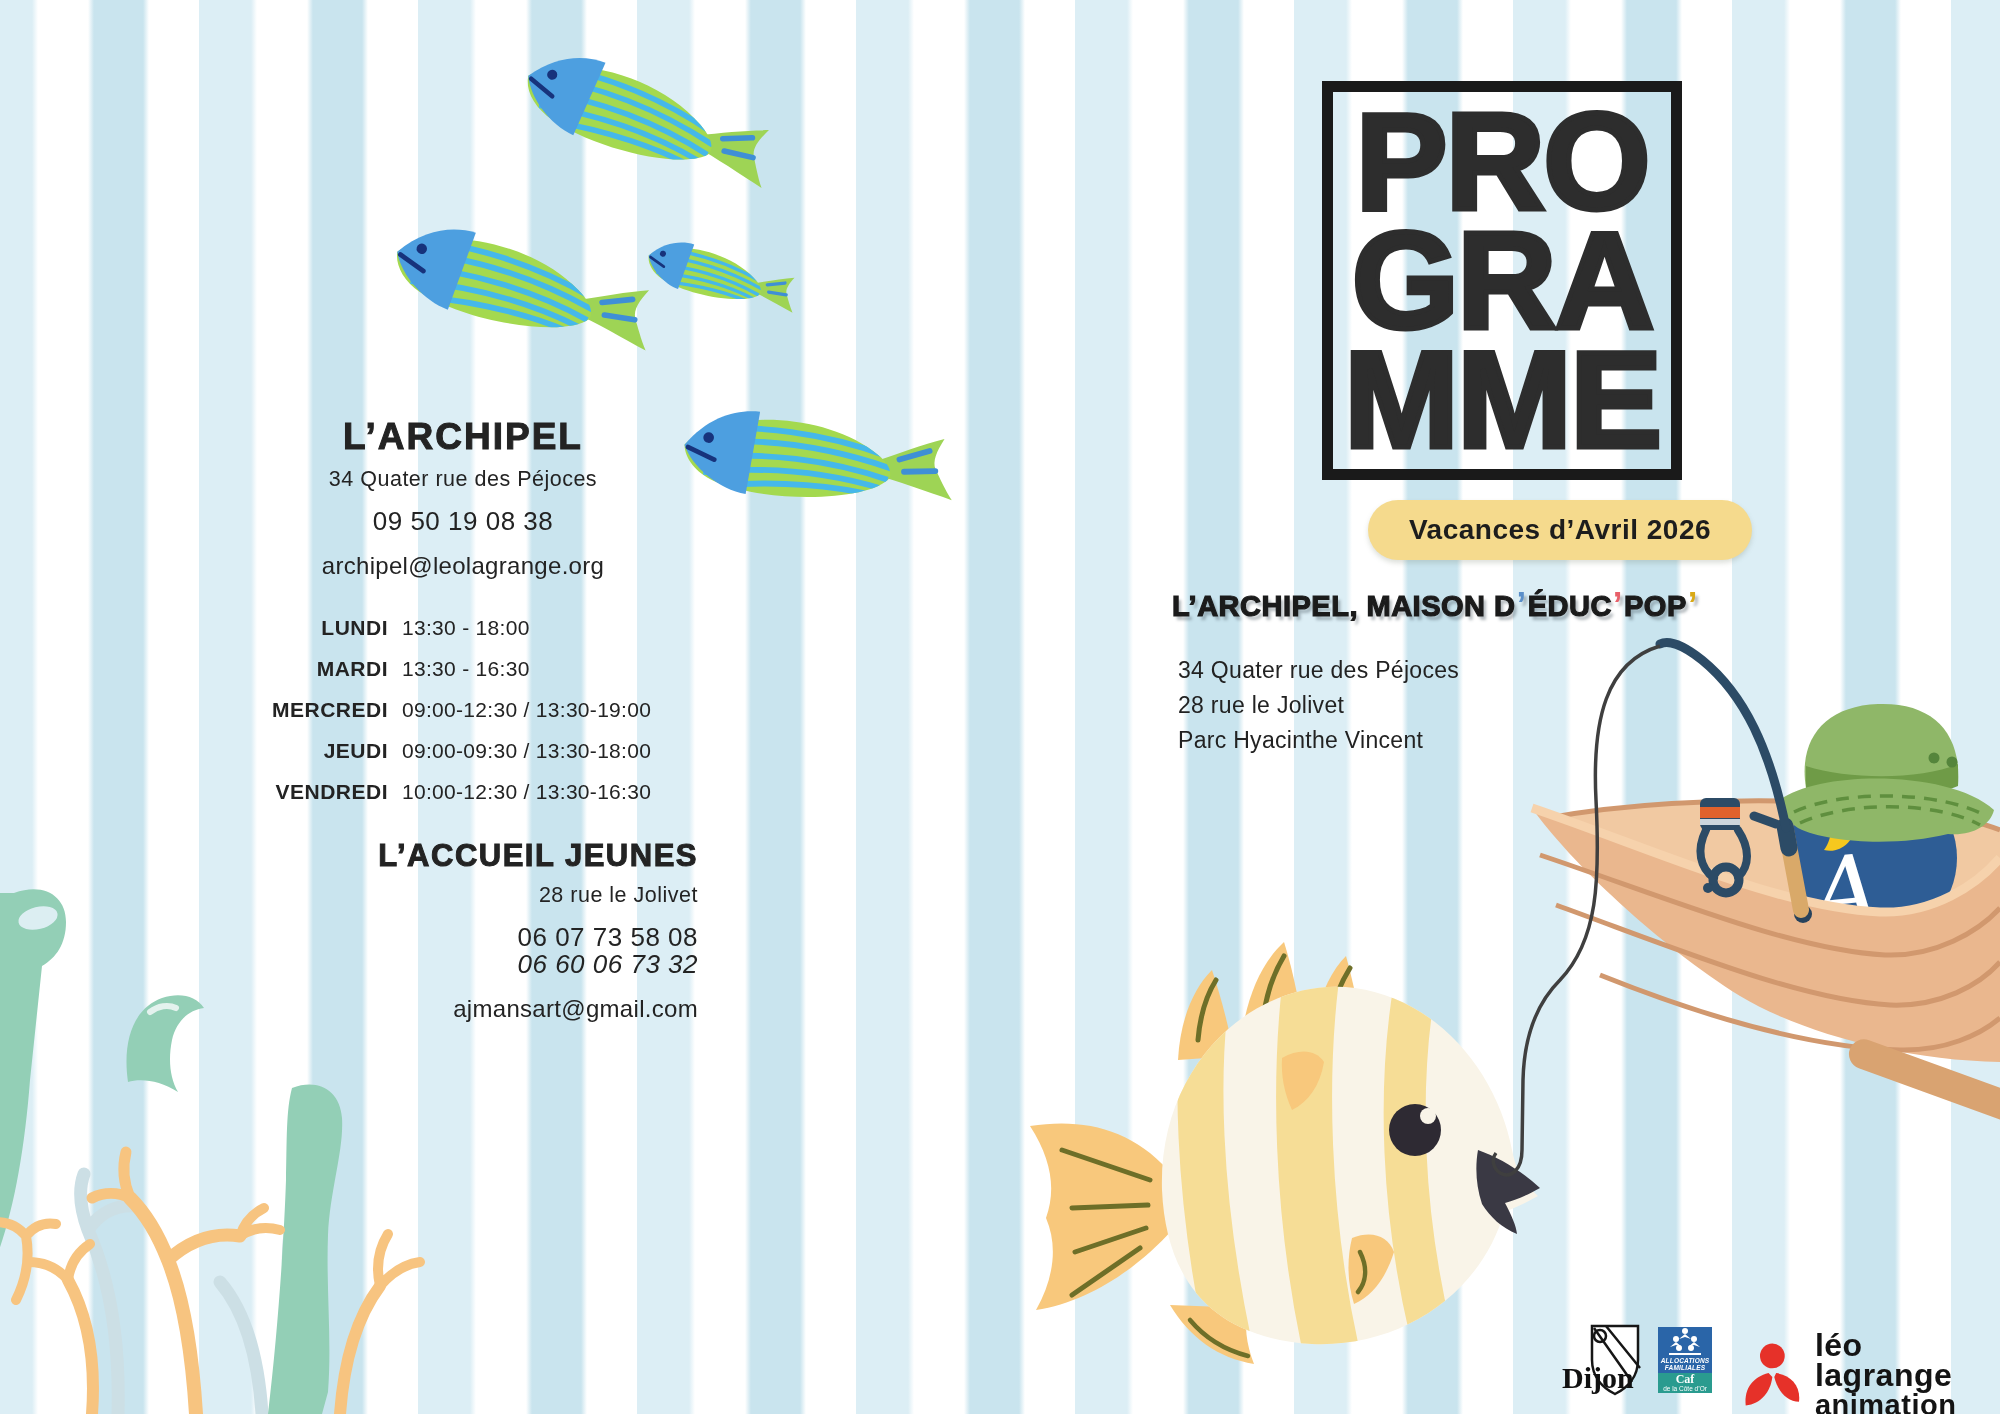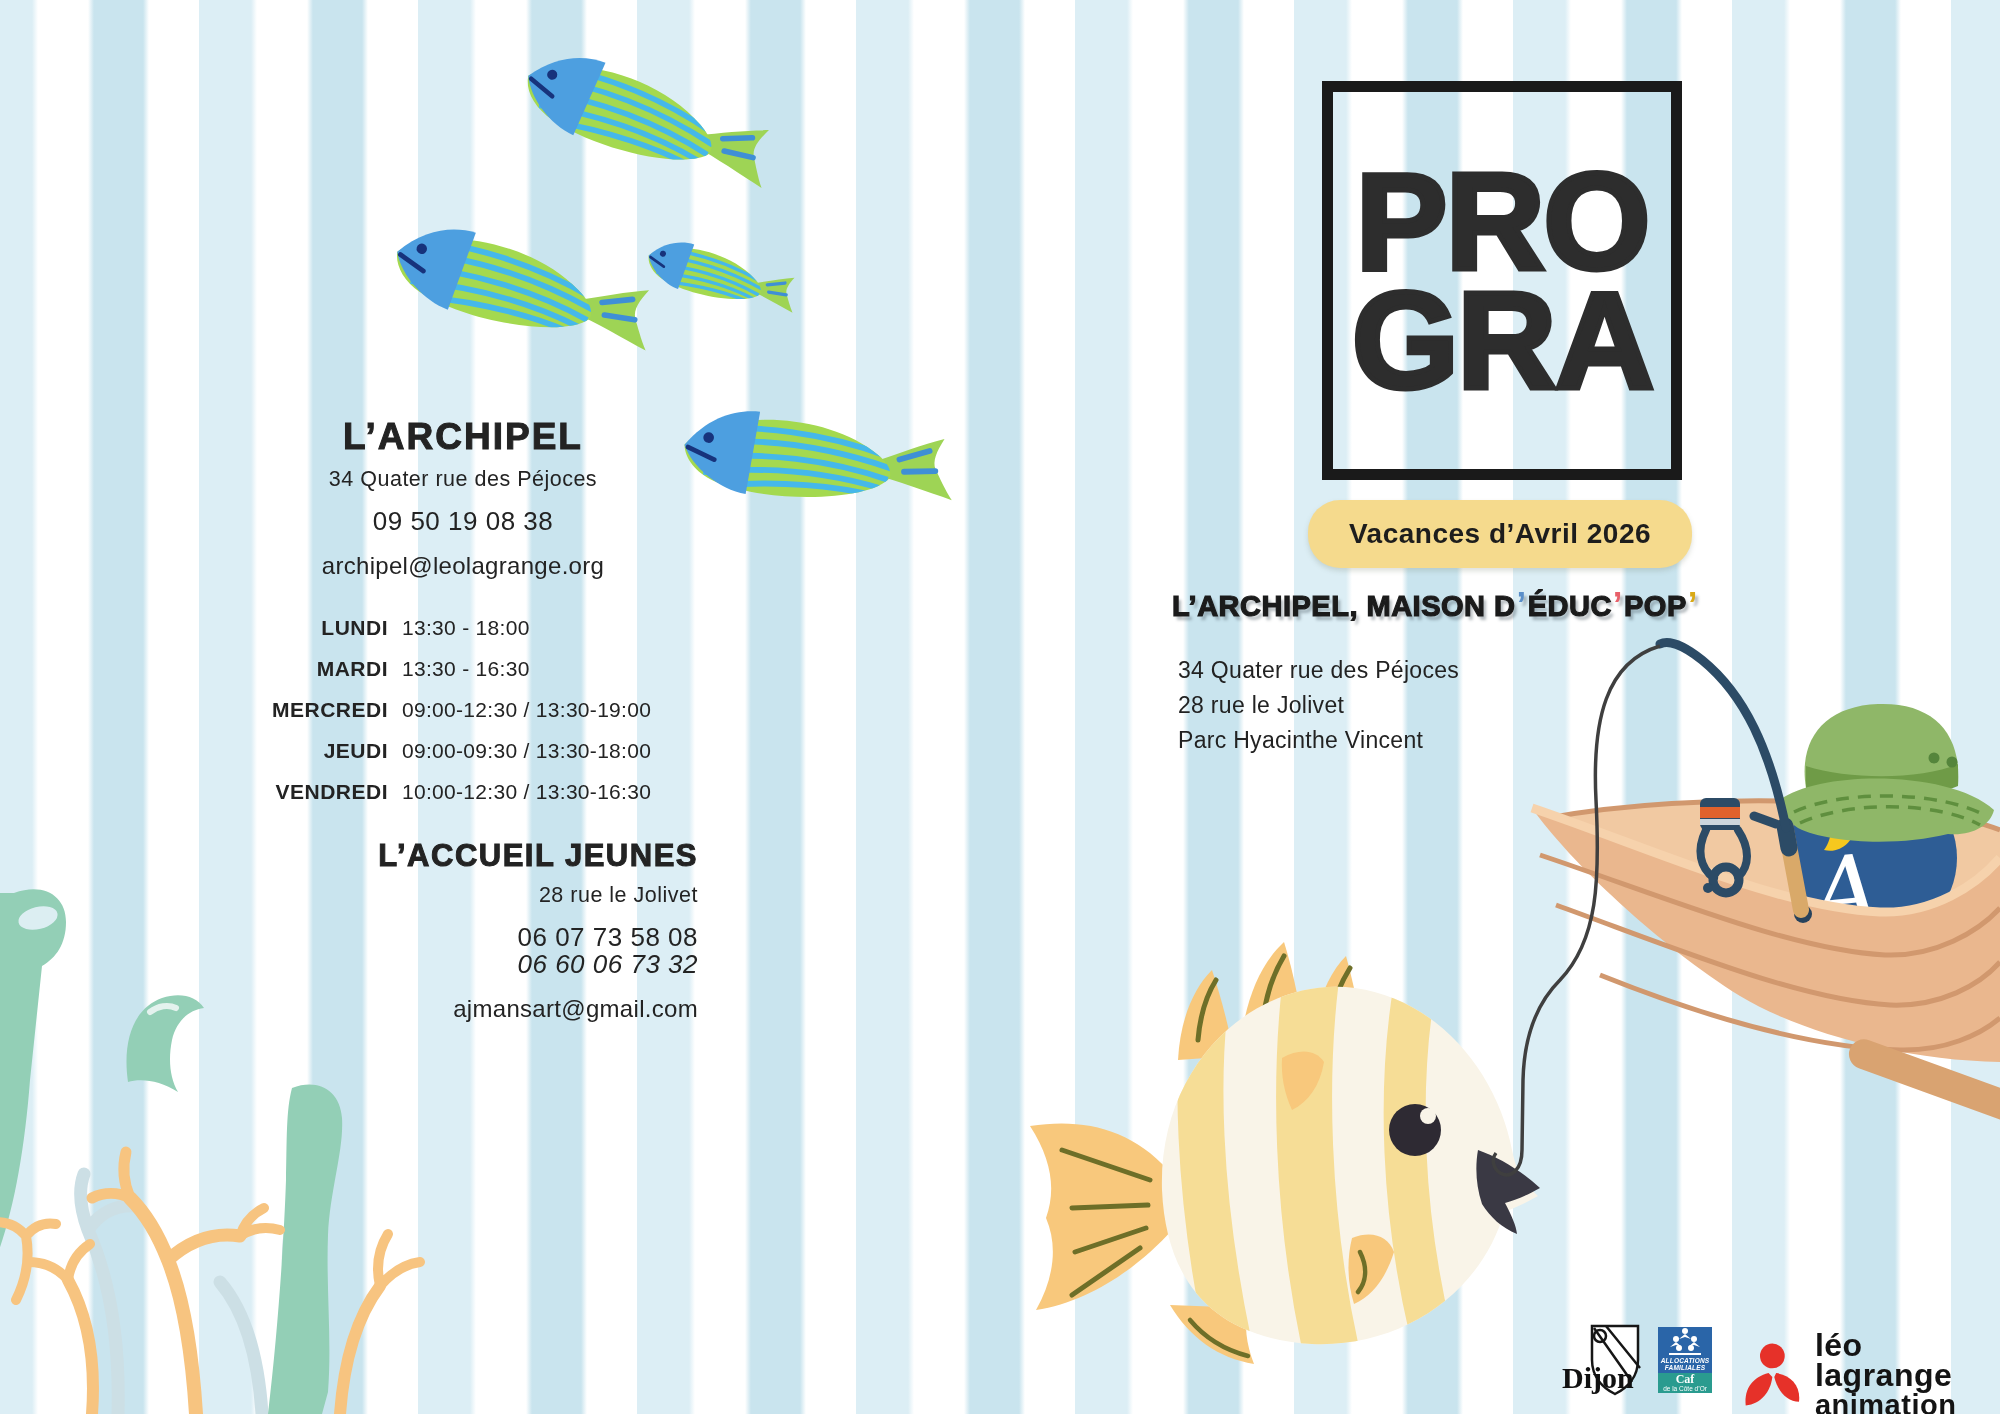--- a/index.html
+++ b/index.html
@@ -26,21 +26,21 @@
   .sch-day{width:160px;text-align:right;font-weight:700;letter-spacing:.5px;flex:0 0 auto;}
   .sch-hours{margin-left:14px;text-align:left;letter-spacing:.3px;white-space:nowrap;}
   .accueil-block{margin-top:34px;text-align:right;}
 
   
   .programme-box{position:absolute;left:1322px;top:81px;width:360px;height:399px;
     border:11px solid #1a1a1a;box-sizing:border-box;display:flex;flex-direction:column;
     align-items:center;justify-content:center;}
   .programme-line{font-size:138px;line-height:119px;font-weight:700;color:#2d2d2d;
     -webkit-text-stroke:5px #2d2d2d;letter-spacing:-2px;}
-  .badge{position:absolute;left:1308px;top:500px;width:384px;height:68px;border-radius:32px;
+  .badge{position:absolute;left:1368px;top:500px;width:384px;height:60px;border-radius:32px;
     background:#f5da8d;display:flex;align-items:center;justify-content:center;
     font-size:28px;font-weight:700;color:#1d1d1d;letter-spacing:.5px;
     box-shadow:0 3px 5px rgba(120,130,110,.25);}
   .maison-heading{position:absolute;left:1172px;top:584px;font-size:29px;font-weight:700;
     white-space:nowrap;color:#1b1b1b;-webkit-text-stroke:1.2px #1b1b1b;
     text-shadow:3px 4px 3px rgba(70,85,95,.4);letter-spacing:.5px;}
   .apos{font-weight:700;-webkit-text-stroke:0;font-size:1.2em;margin:0 1px;}
   .addr-list{position:absolute;left:1178px;top:653px;font-size:23px;line-height:35px;
     color:#222;letter-spacing:.3px;text-align:left;}
 
@@ -226,20 +226,21 @@
       <div class="addr">28 rue le Jolivet</div>
       <div class="phone">06 07 73 58 08</div>
       <div class="phone" style="margin-top:0;font-style:italic;">06 60 06 73 32</div>
       <div class="email">ajmansart@gmail.com</div>
     </div>
   </div>
 
   <div class="programme-box">
     <div class="programme-line">PRO</div>
     <div class="programme-line">GRA</div>
+    <div class="programme-line">MME</div>
   </div>
 
   <div class="badge">Vacances d’Avril 2026</div>
 
   <div class="maison-heading">
     <span>L’ARCHIPEL, MAISON D</span><span class="apos" style="color: rgb(91, 143, 201);">’</span><span>ÉDUC</span><span class="apos" style="color: rgb(232, 96, 106);">’</span><span>POP</span><span class="apos" style="color: rgb(217, 169, 22);">’</span>
   </div>
 
   <div class="addr-list">
     <div>34 Quater rue des Péjoces</div>

